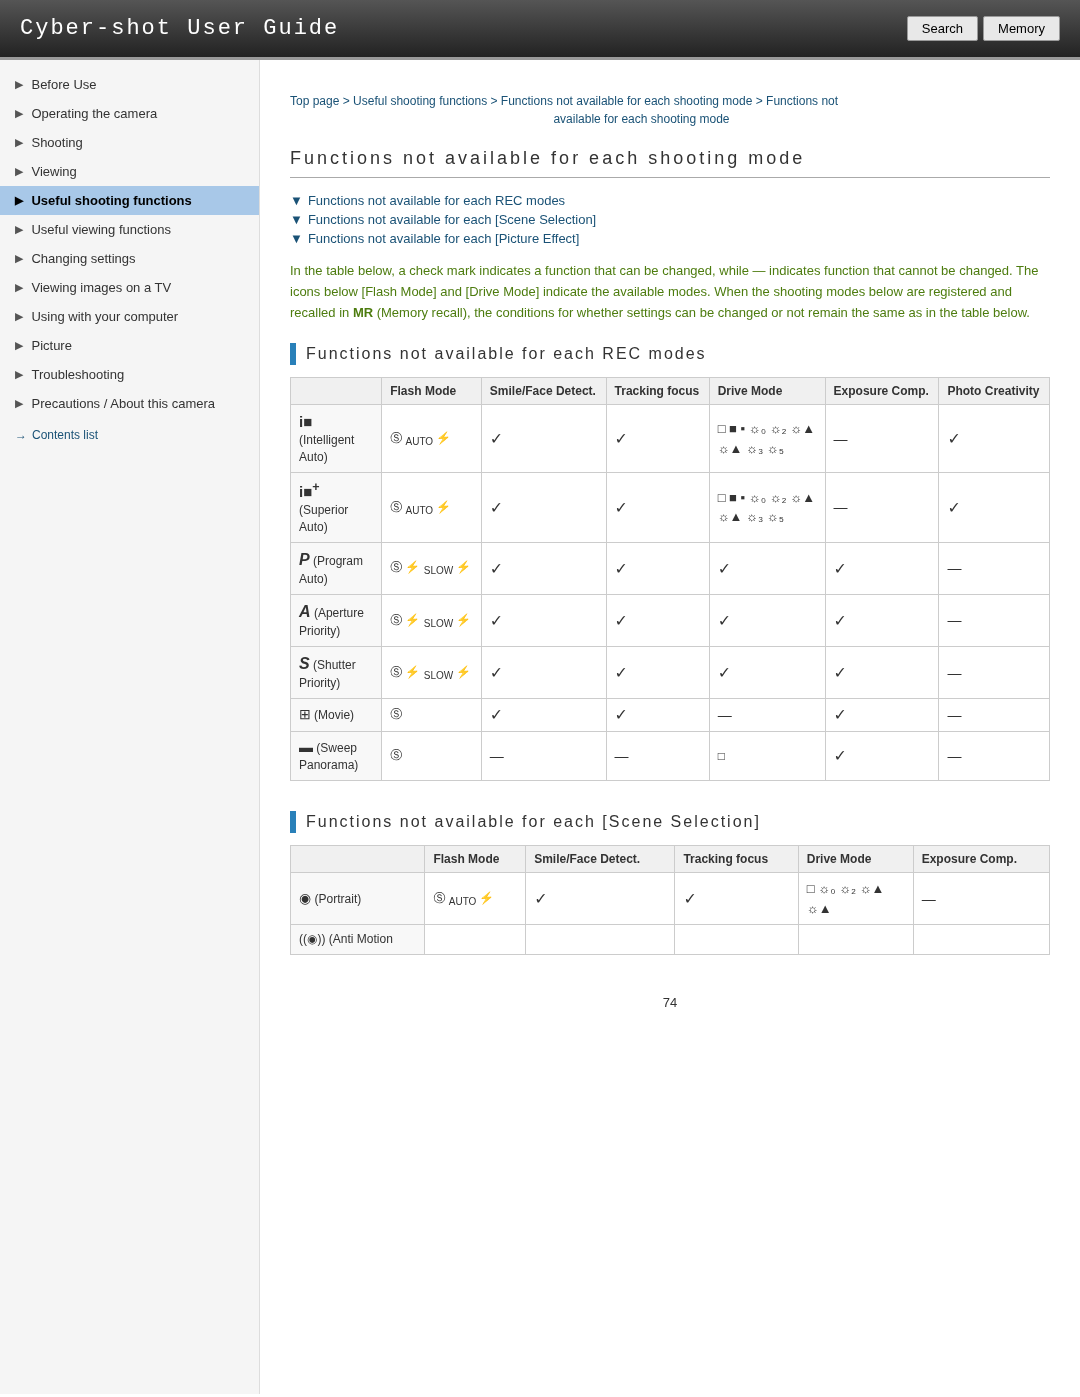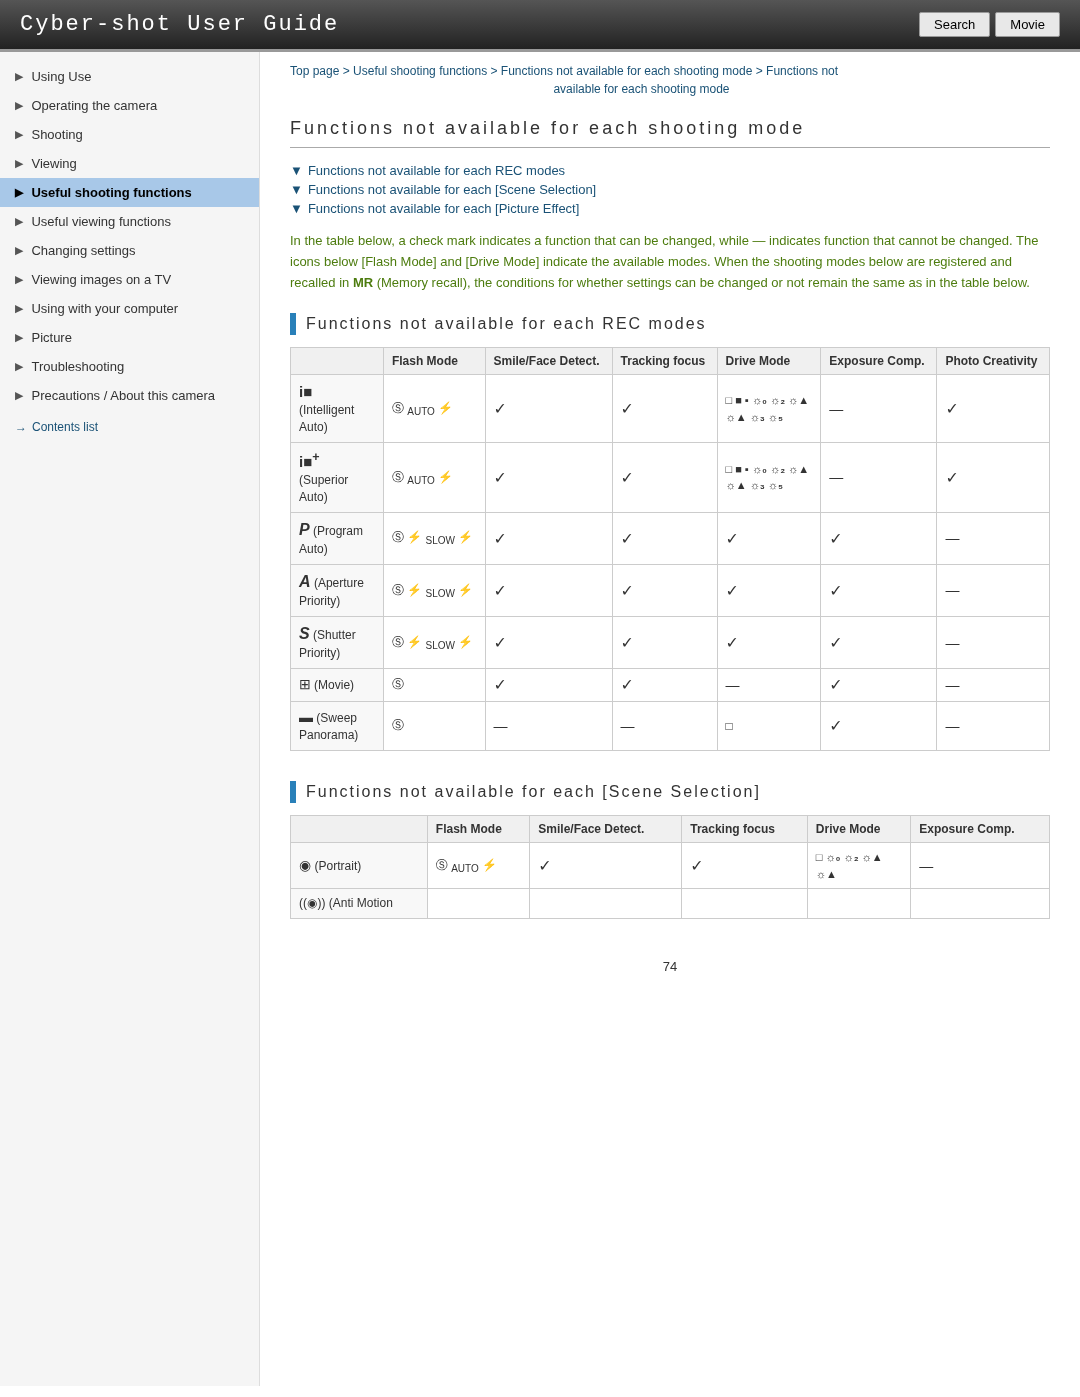--- a/index.html
+++ b/index.html
@@ -2,21 +2,21 @@
 <html><head>
   <meta charset="utf-8">
   <style>
     * { box-sizing: border-box; margin: 0; padding: 0; }
     body { font-family: Arial, sans-serif; font-size: 13px; background: #fff; color: #333; width: 1080px; }
 
     
     .header {
       background: linear-gradient(to bottom, #555, #222);
       padding: 0;
-      height: 52px;
+      height: 60px;
       display: flex;
       align-items: center;
       justify-content: space-between;
       padding: 0 20px;
       border-bottom: 3px solid #999;
     }
     .header-title {
       color: #fff;
       font-size: 22px;
       font-family: 'Courier New', monospace;
@@ -78,21 +78,21 @@
       font-size: 12px;
       cursor: pointer;
     }
     .contents-link .arrow-right {
       margin-right: 5px;
     }
 
     
     .main {
       flex: 1;
-      padding: 10px 30px 30px 30px;
+      padding: 32px 30px 30px 30px;
     }
 
     
     .breadcrumb {
       color: #1a5276;
       font-size: 12px;
       margin-bottom: 20px;
       line-height: 1.5;
     }
     .breadcrumb a {
@@ -174,45 +174,45 @@
     .data-table td:first-child {
       background: #f8f8f8;
       min-width: 90px;
     }
     .mode-name {
       font-size: 12px;
       line-height: 1.4;
     }
     .check { font-size: 16px; }
     .dash { font-size: 14px; }
-    .drive-icons { font-size: 11px; line-height: 1.5; font-weight: bold; }
+    .drive-icons { font-size: 13px; line-height: 1.5; }
     .page-num {
       text-align: center;
       font-size: 13px;
       color: #333;
       padding: 10px 0;
     }
   </style>
 </head>
 <body>
 
 <div class="header">
   <span class="header-title">Cyber-shot User Guide</span>
   <div class="header-buttons">
     <button class="header-btn">Search</button>
-    <button class="header-btn">Movie</button>
+    <button class="header-btn">Memory</button>
   </div>
 </div>
 
 <div class="layout">
 
   <div class="sidebar">
     <div class="sidebar-item">
       <span class="arrow">▶</span>
-      <span>Using Use</span>
+      <span>Before Use</span>
     </div>
     <div class="sidebar-item">
       <span class="arrow">▶</span>
       <span>Operating the camera</span>
     </div>
     <div class="sidebar-item">
       <span class="arrow">▶</span>
       <span>Shooting</span>
     </div>
     <div class="sidebar-item">

